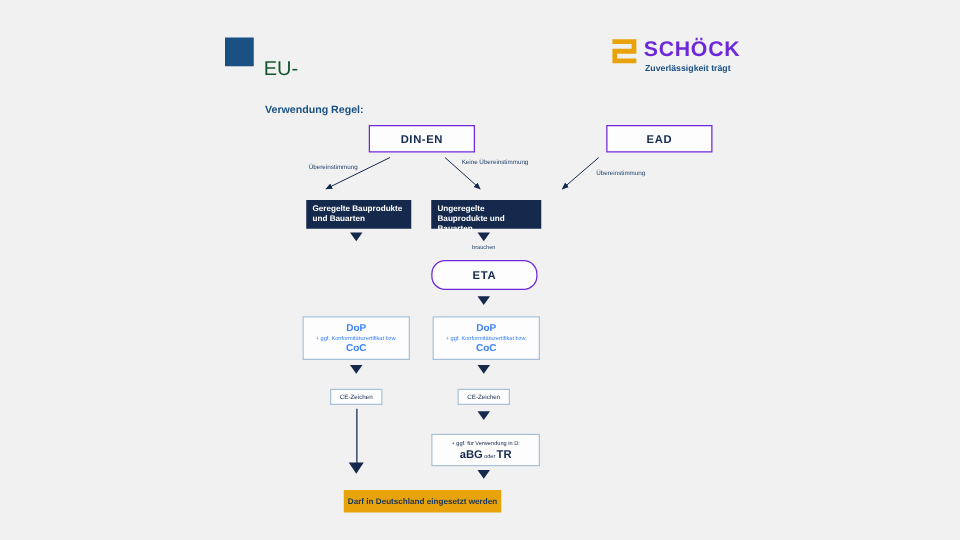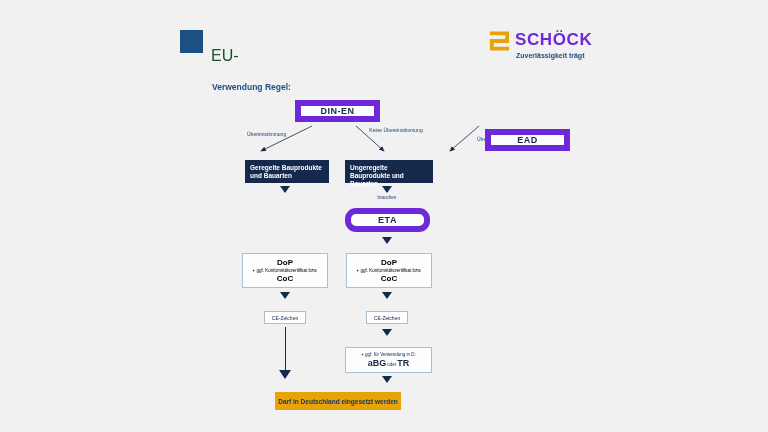--- a/index.html
+++ b/index.html
@@ -14,40 +14,40 @@
   #title-square { left:180px; top:30px; width:23px; height:23px; background:#1a5082; }
   #title { left:211px; top:28px; font-size:16px; font-weight:normal; color:#14532d; line-height:16px; letter-spacing:0;margin-top:20px; }
   #logo-icon { left:488px; top:29px; width:23px; height:24px; }
   #brand { left:515px; top:30px; font-size:17px; font-weight:bold; color:#6d28d9; letter-spacing:.6px; }
   #tagline { left:516px; top:52px; font-size:7px; font-weight:bold; color:#1a5082; }
 
   #section-label { left:212px; top:82px; font-size:8.5px; font-weight:bold; color:#1a5082; }
 
   
   .node {
-    background:#fdfdfe; border:6px solid #6d28d9; color:#14294b;
+    background:#fdfdfe; border:1px solid #6d28d9; color:#14294b;
     display:flex; align-items:center; justify-content:center;
     font-weight:bold; font-size:9px; letter-spacing:.5px;
   }
   #box-din { left:295px; top:100px; width:85px; height:22px; }
-  #box-ead { left:485px; top:100px; width:85px; height:22px;margin-top:29px; }
+  #box-ead { left:485px; top:100px; width:85px; height:22px; }
   #box-eta { left:345px; top:208px; width:85px; height:24px;border-radius:11px; }
 
   
   .darknode {
     background:#14294b; color:#ffffff; font-weight:bold;
     font-size:6.5px; line-height:8px; padding:4px 4px 0 5px;
   }
   #box-geregelte   { left:245px; top:160px; width:84px; height:23px; }
   #box-ungeregelte { left:345px; top:160px; width:88px; height:23px; }
 
   
   .dop {
     background:#fdfdfe; border:1px solid #a9c1d6; text-align:center;
-    color:#000000; padding-top:4px;
+    color:#3b82f6; padding-top:4px;
   }
   #box-dop-left  { left:242px; top:253px; width:86px; height:35px; }
   #box-dop-right { left:346px; top:253px; width:86px; height:35px; }
   .dop .big   { font-size:8px; font-weight:bold; line-height:9px; }
   .dop .small { font-size:4.5px; line-height:7px; }
 
   
   .ce {
     background:#fdfdfe; border:1px solid #a9c1d6; color:#14294b;
     font-size:5px; display:flex; align-items:center; justify-content:center;

